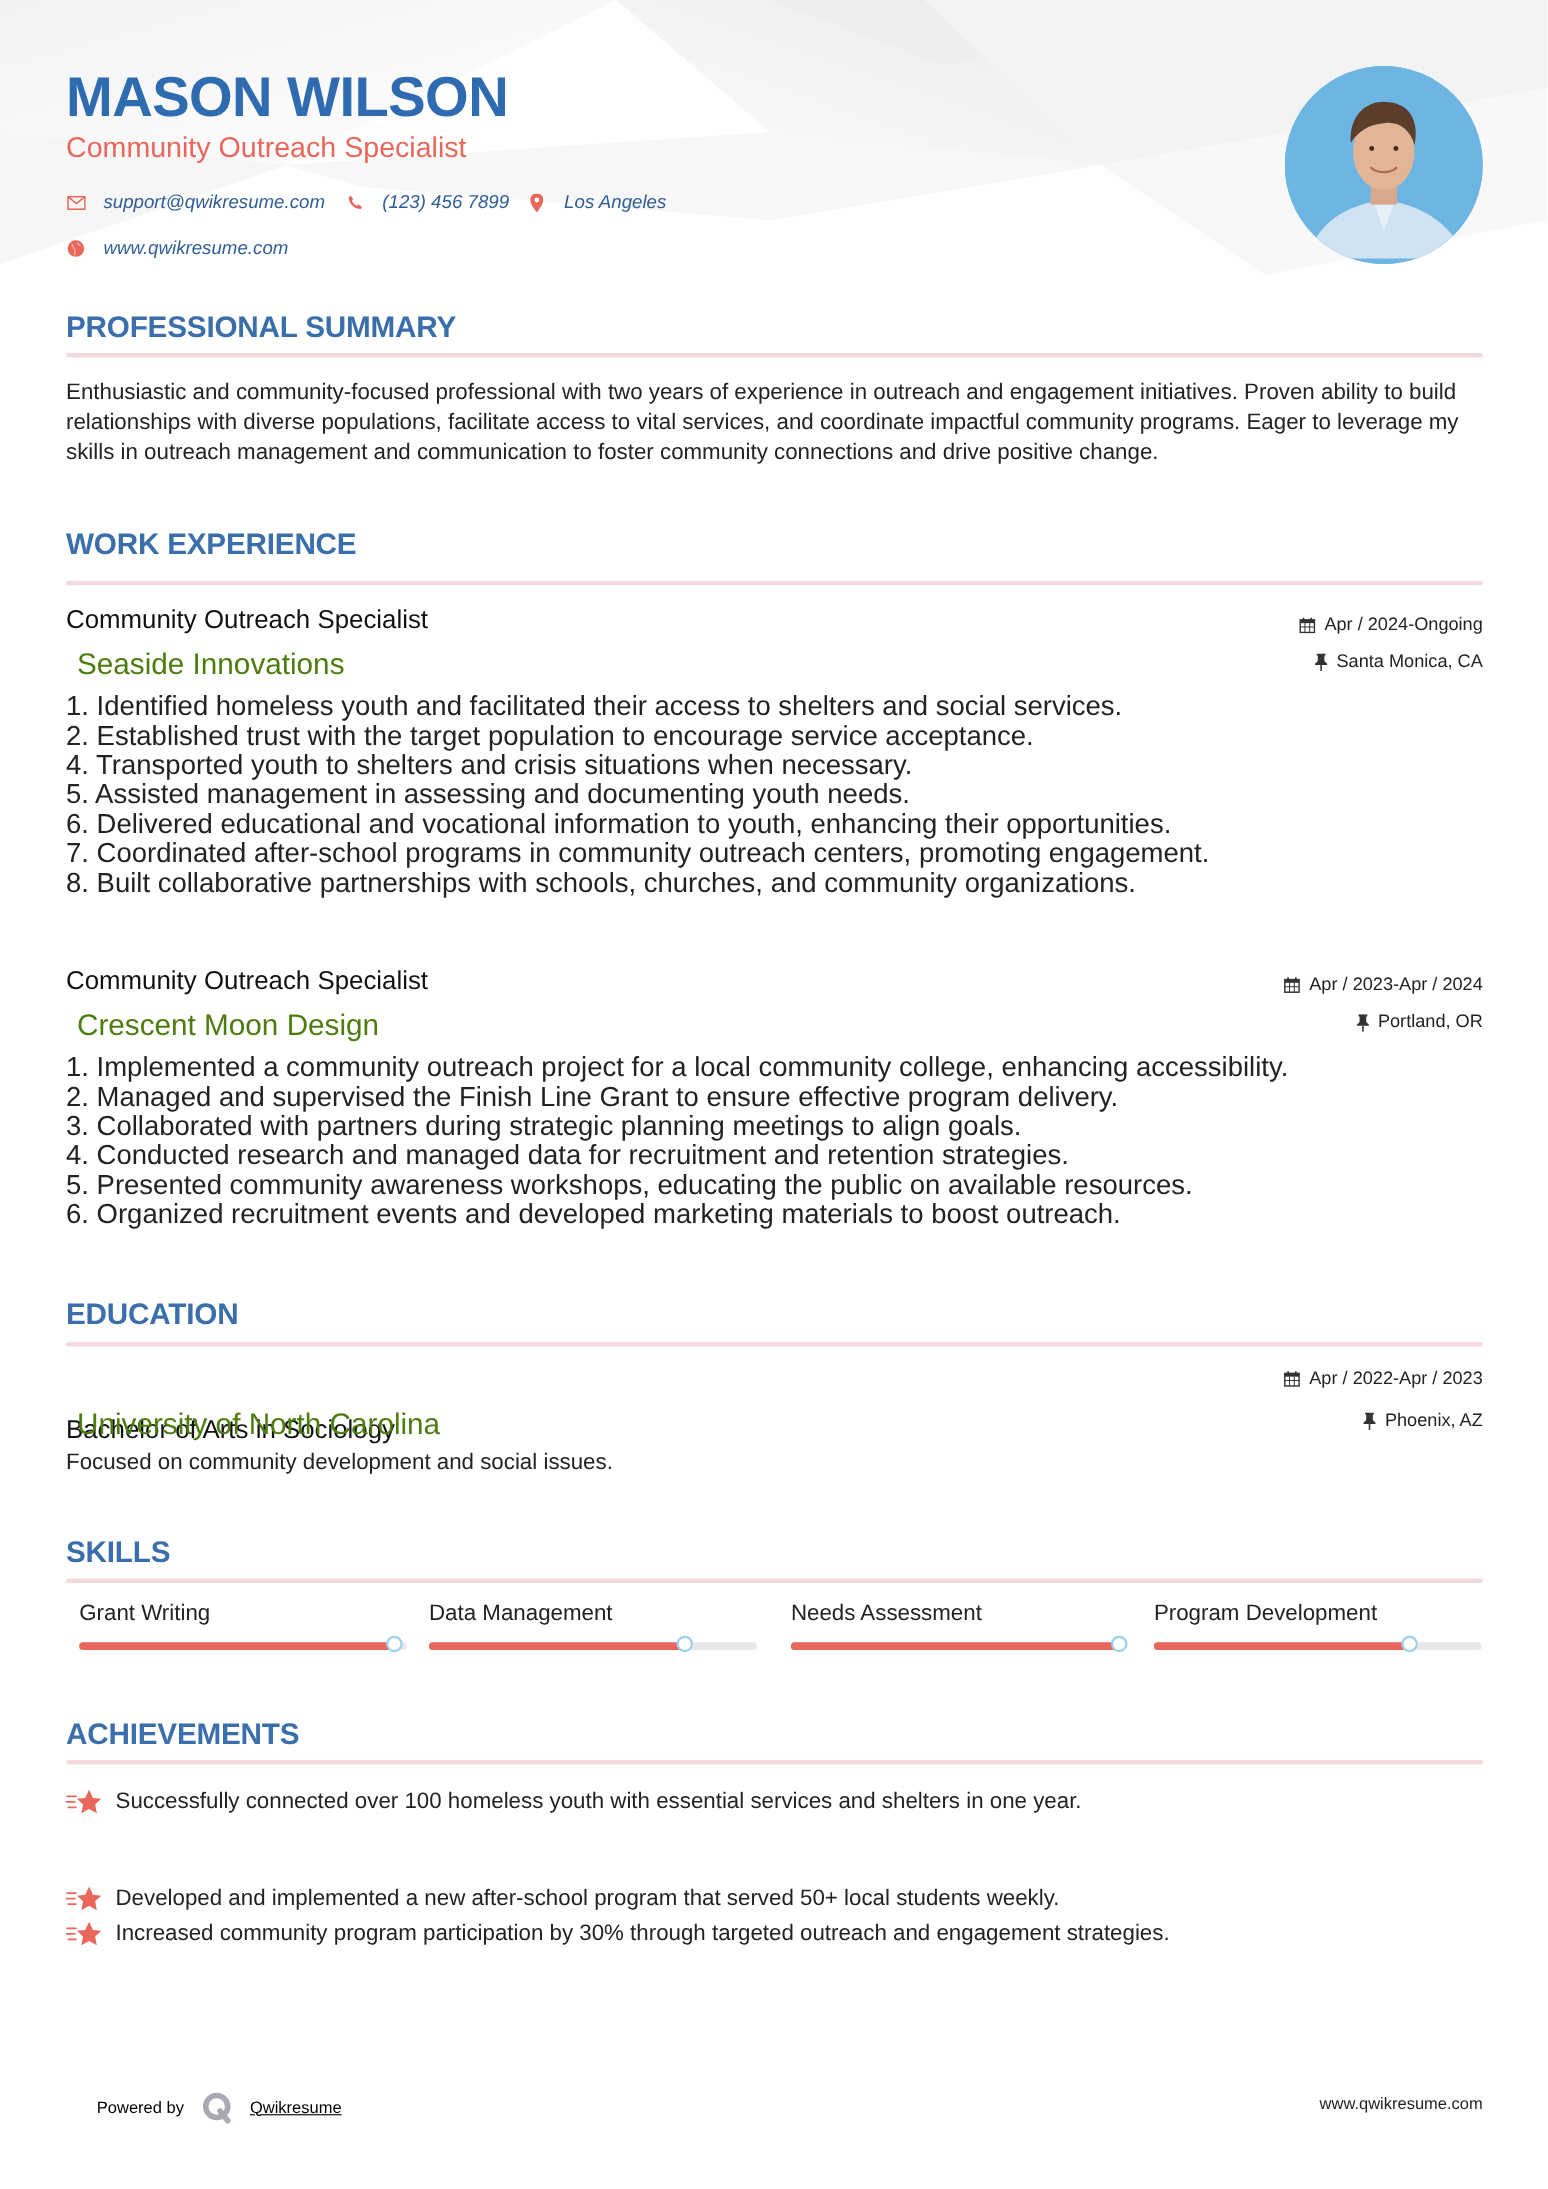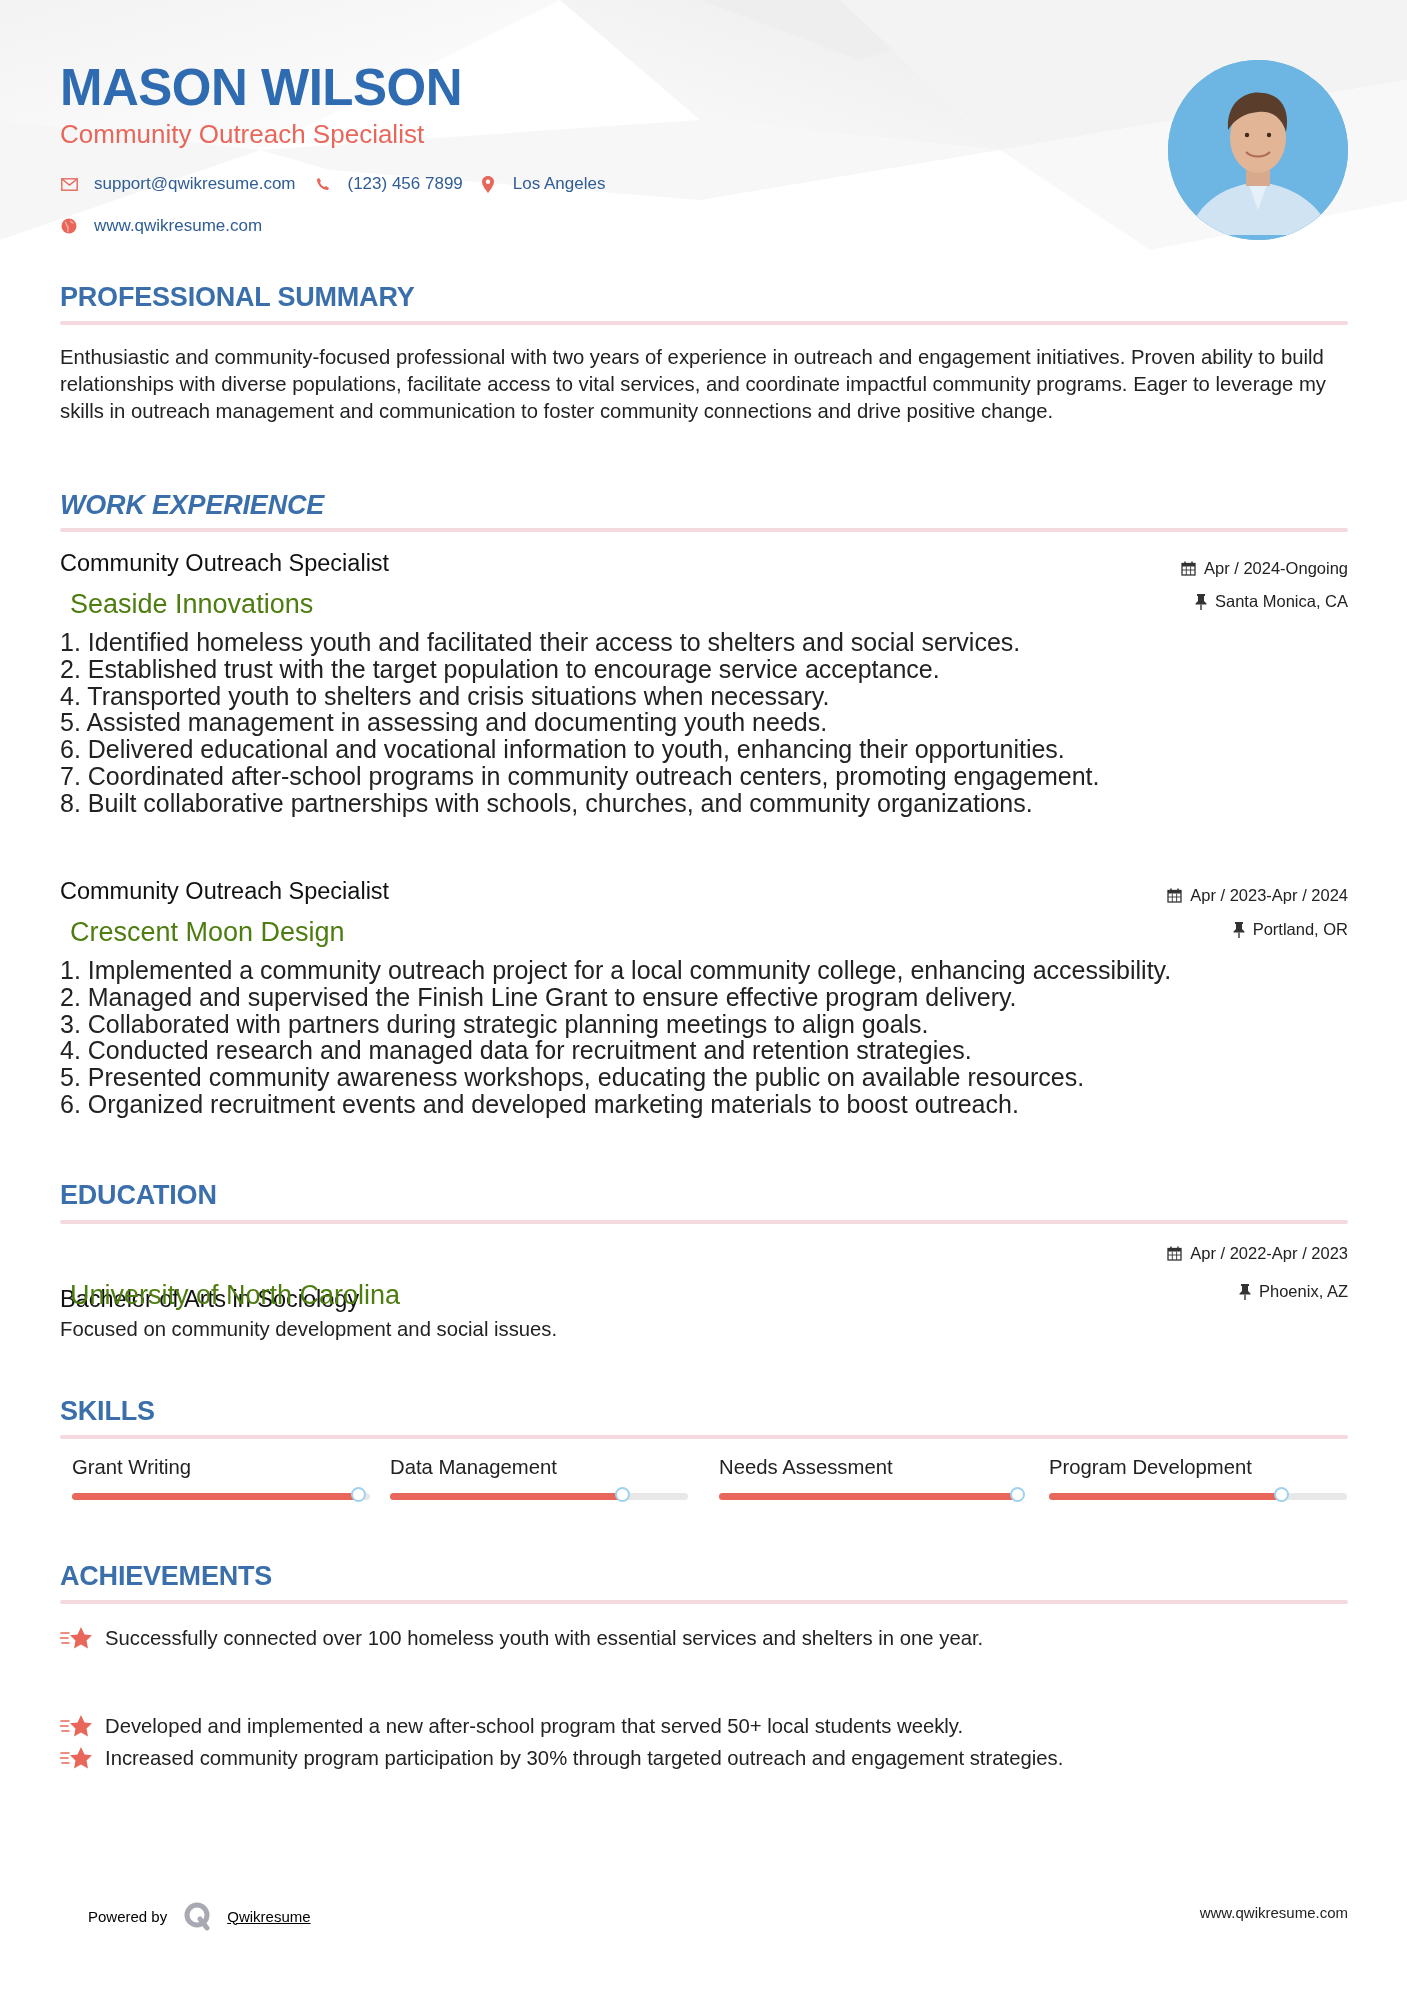--- a/index.html
+++ b/index.html
@@ -1,21 +1,21 @@
 <!DOCTYPE html>
 <html><head>
 <meta charset="utf-8">
 <style>
   html,body{margin:0;padding:0;}
   body{width:1407px;height:1990px;background:#fff;position:relative;overflow:hidden;font-family:"Liberation Sans","DejaVu Sans",sans-serif;color:#1f1f1f;}
   .bg{position:absolute;left:0;top:0;width:1407px;height:330px;z-index:0;}
   .abs{position:absolute;z-index:1;}
   .name{left:60px;top:58px;font-size:51px;font-weight:bold;color:#2f6bb0;letter-spacing:-0.5px;white-space:nowrap;}
   .subtitle{left:60px;top:119px;font-size:26px;color:#e8675a;white-space:nowrap;}
-  .contact{display:flex;align-items:center;font-size:17px;color:#2f5d96;white-space:nowrap;}
+  .contact{display:flex;align-items:center;font-size:17px;color:#2f5d96;white-space:nowrap;font-style:italic;}
   .contact .ic{width:18px;height:18px;display:inline-flex;align-items:center;justify-content:center;margin-right:16px;}
   .contact .txt{margin-right:22px;}
   .photo{left:1168px;top:60px;width:180px;height:180px;border-radius:50%;background:#6db5e3;overflow:hidden;}
   .sec-h{left:60px;font-size:27px;font-weight:bold;color:#3a6fab;white-space:nowrap;letter-spacing:-0.2px;}
   .divider{left:60px;width:1288px;height:4px;background:#f4d9df;border-radius:2px;}
   .body-text{left:60px;width:1290px;font-size:20.3px;line-height:26.8px;color:#222;}
   .job-title{left:60px;font-size:23.5px;color:#111;white-space:nowrap;}
   .company{left:70px;font-size:27px;color:#4d7c0f;white-space:nowrap;}
   .meta{right:59px;font-size:16.5px;color:#222;display:flex;align-items:center;white-space:nowrap;padding-left:36px;}
   .meta .mi{margin-right:8px;display:inline-flex;}
@@ -104,21 +104,21 @@
     <path d="M78 92 C84 98 96 98 102 92" fill="none" stroke="#b06a55" stroke-width="2"></path>
     <circle cx="79" cy="75" r="2.2" fill="#3a2a20"></circle>
     <circle cx="101" cy="75" r="2.2" fill="#3a2a20"></circle>
   </svg>
 </div>
 
 <div class="abs sec-h" style="top:282px;">PROFESSIONAL SUMMARY</div>
 <div class="abs divider" style="top:321px;"></div>
 <div class="abs body-text" style="top:344px;">Enthusiastic and community-focused professional with two years of experience in outreach and engagement initiatives. Proven ability to build relationships with diverse populations, facilitate access to vital services, and coordinate impactful community programs. Eager to leverage my skills in outreach management and communication to foster community connections and drive positive change.</div>
 
-<div class="abs sec-h" style="top:490px;font-style:italic;">WORK EXPERIENCE</div>
+<div class="abs sec-h" style="top:480px;">WORK EXPERIENCE</div>
 <div class="abs divider" style="top:528px;"></div>
 
 <div class="abs job-title" style="top:550px;">Community Outreach Specialist</div>
 <div class="abs company" style="top:589px;">Seaside Innovations</div>
 <div class="abs meta" style="top:559px;">
   <span class="mi">
     <svg width="15" height="15" viewBox="0 0 15 15">
         <rect x="1" y="2.5" width="13" height="11.5" fill="none" stroke="#333" stroke-width="1.3"></rect>
         <rect x="1" y="2.5" width="13" height="3" fill="#333"></rect>
         <line x1="4" y1="0.5" x2="4" y2="3.5" stroke="#333" stroke-width="1.5"></line>

